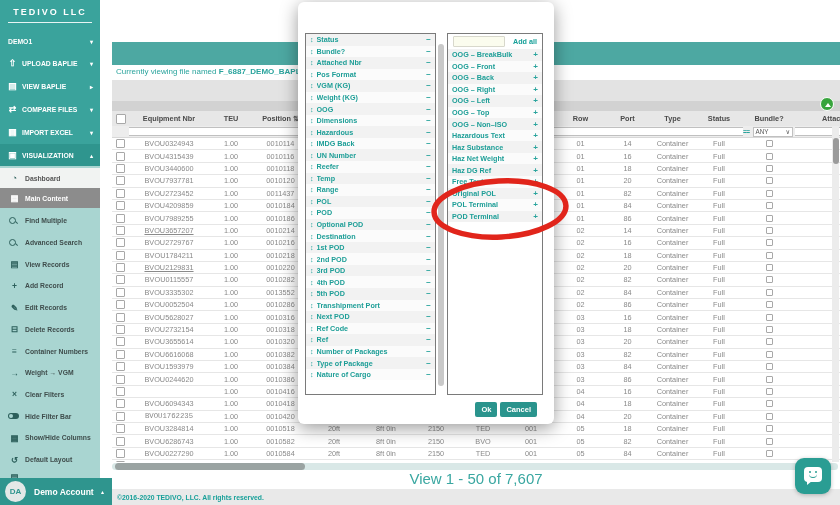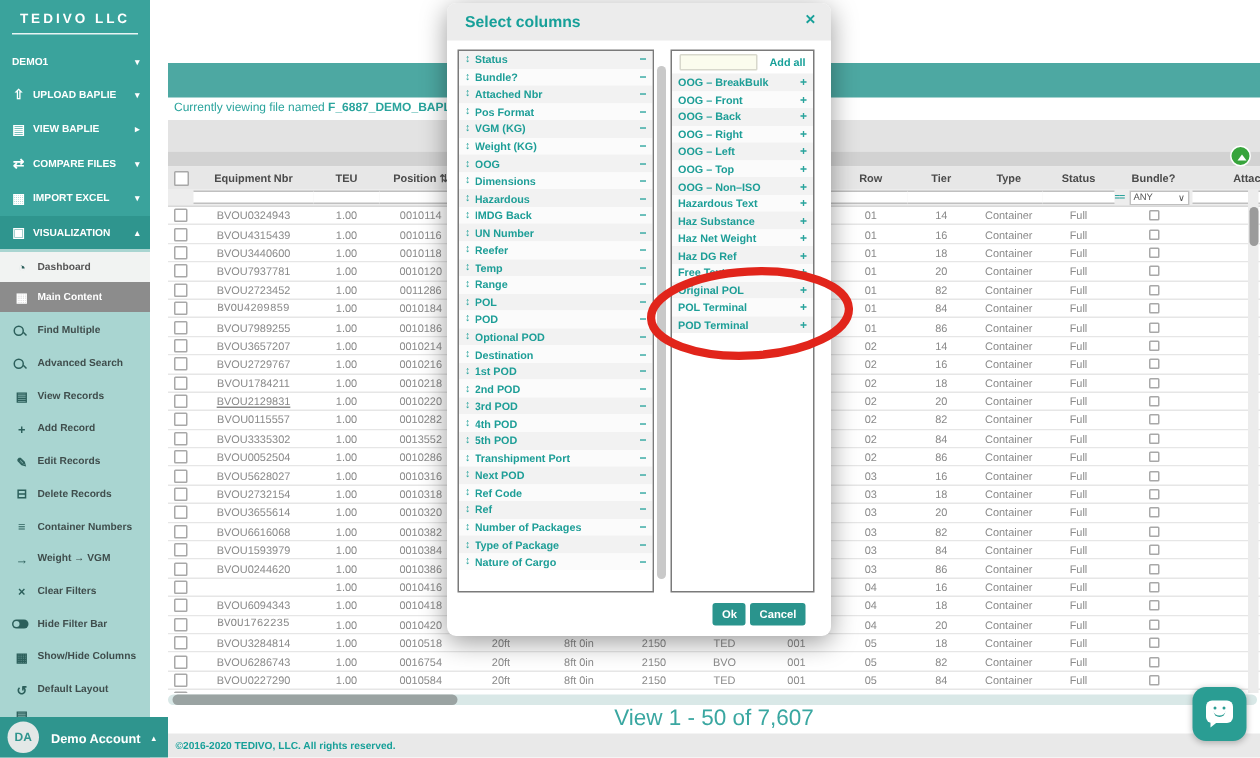--- a/index.html
+++ b/index.html
@@ -252,21 +252,21 @@
       <div class="cell" style="width: 46px;">
         <div style="display: inline;"></div>
       </div>
       <div class="cell" style="width: 50px;">
         <div style="display: inline;"></div>
       </div>
       <div class="cell" style="width: 49px;">
         <div style="display: inline;">Row</div>
       </div>
       <div class="cell" style="width: 45px;">
-        <div style="display: inline;">Tier</div>
+        <div style="display: inline;">Port</div>
       </div>
       <div class="cell" style="width: 45px;">
         <div style="display: inline;">Type</div>
       </div>
       <div class="cell" style="width: 48px;">
         <div style="display: inline;">Status</div>
       </div>
       <div class="cell" style="width: 52px;">
         <div style="display: inline;">Bundle?</div>
       </div>
@@ -407,40 +407,40 @@
           <div class="cb small"></div>
         </div>
         <div class="cell" style="width: 100px;"></div>
       </div>
       <div class="trow drow">
         <div class="cell" style="width: 17px;">
           <div class="cb"></div>
         </div>
         <div class="cell" style="width: 80px;">BVOU2723452</div>
         <div class="cell" style="width: 44px;">1.00</div>
-        <div class="cell" style="width: 55px;">0011286</div>
+        <div class="cell" style="width: 55px;">0011437</div>
         <div class="cell" style="width: 52px;">20ft</div>
         <div class="cell" style="width: 52px;">8ft 0in</div>
         <div class="cell" style="width: 48px;">2150</div>
         <div class="cell" style="width: 46px;">TED</div>
         <div class="cell" style="width: 50px;">001</div>
         <div class="cell" style="width: 49px;">01</div>
         <div class="cell" style="width: 45px;">82</div>
         <div class="cell" style="width: 45px;">Container</div>
         <div class="cell" style="width: 48px;">Full</div>
         <div class="cell" style="width: 52px;">
           <div class="cb small"></div>
         </div>
         <div class="cell" style="width: 100px;"></div>
       </div>
       <div class="trow drow">
         <div class="cell" style="width: 17px;">
           <div class="cb"></div>
         </div>
-        <div class="cell" style="width: 80px; font-family: Liberation Mono, monospace;">BVOU4209859</div>
+        <div class="cell" style="width: 80px;">BVOU4209859</div>
         <div class="cell" style="width: 44px;">1.00</div>
         <div class="cell" style="width: 55px;">0010184</div>
         <div class="cell" style="width: 52px;">20ft</div>
         <div class="cell" style="width: 52px;">8ft 0in</div>
         <div class="cell" style="width: 48px;">2150</div>
         <div class="cell" style="width: 46px;">TED</div>
         <div class="cell" style="width: 50px;">001</div>
         <div class="cell" style="width: 49px;">01</div>
         <div class="cell" style="width: 45px;">84</div>
         <div class="cell" style="width: 45px;">Container</div>
@@ -468,21 +468,21 @@
         <div class="cell" style="width: 48px;">Full</div>
         <div class="cell" style="width: 52px;">
           <div class="cb small"></div>
         </div>
         <div class="cell" style="width: 100px;"></div>
       </div>
       <div class="trow drow">
         <div class="cell" style="width: 17px;">
           <div class="cb"></div>
         </div>
-        <div class="cell" style="width: 80px;">BVOU3657207</div>
+        <div class="cell" style="width: 80px; text-decoration: underline;">BVOU3657207</div>
         <div class="cell" style="width: 44px;">1.00</div>
         <div class="cell" style="width: 55px;">0010214</div>
         <div class="cell" style="width: 52px;">20ft</div>
         <div class="cell" style="width: 52px;">8ft 0in</div>
         <div class="cell" style="width: 48px;">2150</div>
         <div class="cell" style="width: 46px;">TED</div>
         <div class="cell" style="width: 50px;">001</div>
         <div class="cell" style="width: 49px;">02</div>
         <div class="cell" style="width: 45px;">14</div>
         <div class="cell" style="width: 45px;">Container</div>
@@ -827,21 +827,21 @@
           <div class="cb small"></div>
         </div>
         <div class="cell" style="width: 100px;"></div>
       </div>
       <div class="trow drow">
         <div class="cell" style="width: 17px;">
           <div class="cb"></div>
         </div>
         <div class="cell" style="width: 80px;">BVOU6286743</div>
         <div class="cell" style="width: 44px;">1.00</div>
-        <div class="cell" style="width: 55px;">0016754</div>
+        <div class="cell" style="width: 55px;">0010582</div>
         <div class="cell" style="width: 52px;">20ft</div>
         <div class="cell" style="width: 52px;">8ft 0in</div>
         <div class="cell" style="width: 48px;">2150</div>
         <div class="cell" style="width: 46px;">BVO</div>
         <div class="cell" style="width: 50px;">001</div>
         <div class="cell" style="width: 49px;">05</div>
         <div class="cell" style="width: 45px;">82</div>
         <div class="cell" style="width: 45px;">Container</div>
         <div class="cell" style="width: 48px;">Full</div>
         <div class="cell" style="width: 52px;">
@@ -906,24 +906,20 @@
 
 <div id="chat-btn">
   <div id="chat-bubble">
     <span class="chat-eye" style="left:5px;"></span>
     <span class="chat-eye" style="left:11px;"></span>
     <span id="chat-mouth"></span>
   </div>
 </div>
 
 <div id="modal">
-  <div id="modal-header">
-    <span id="modal-title">Select columns</span>
-    <span id="modal-close">✕</span>
-  </div>
   <div id="panel-left" class="panel">
     <div id="left-items">
         <div class="m-item">
           <div class="handle">↕</div>
           <div class="m-lbl">Status</div>
           <div class="m-act">−</div>
         </div>
         <div class="m-item">
           <div class="handle">↕</div>
           <div class="m-lbl">Bundle?</div>

